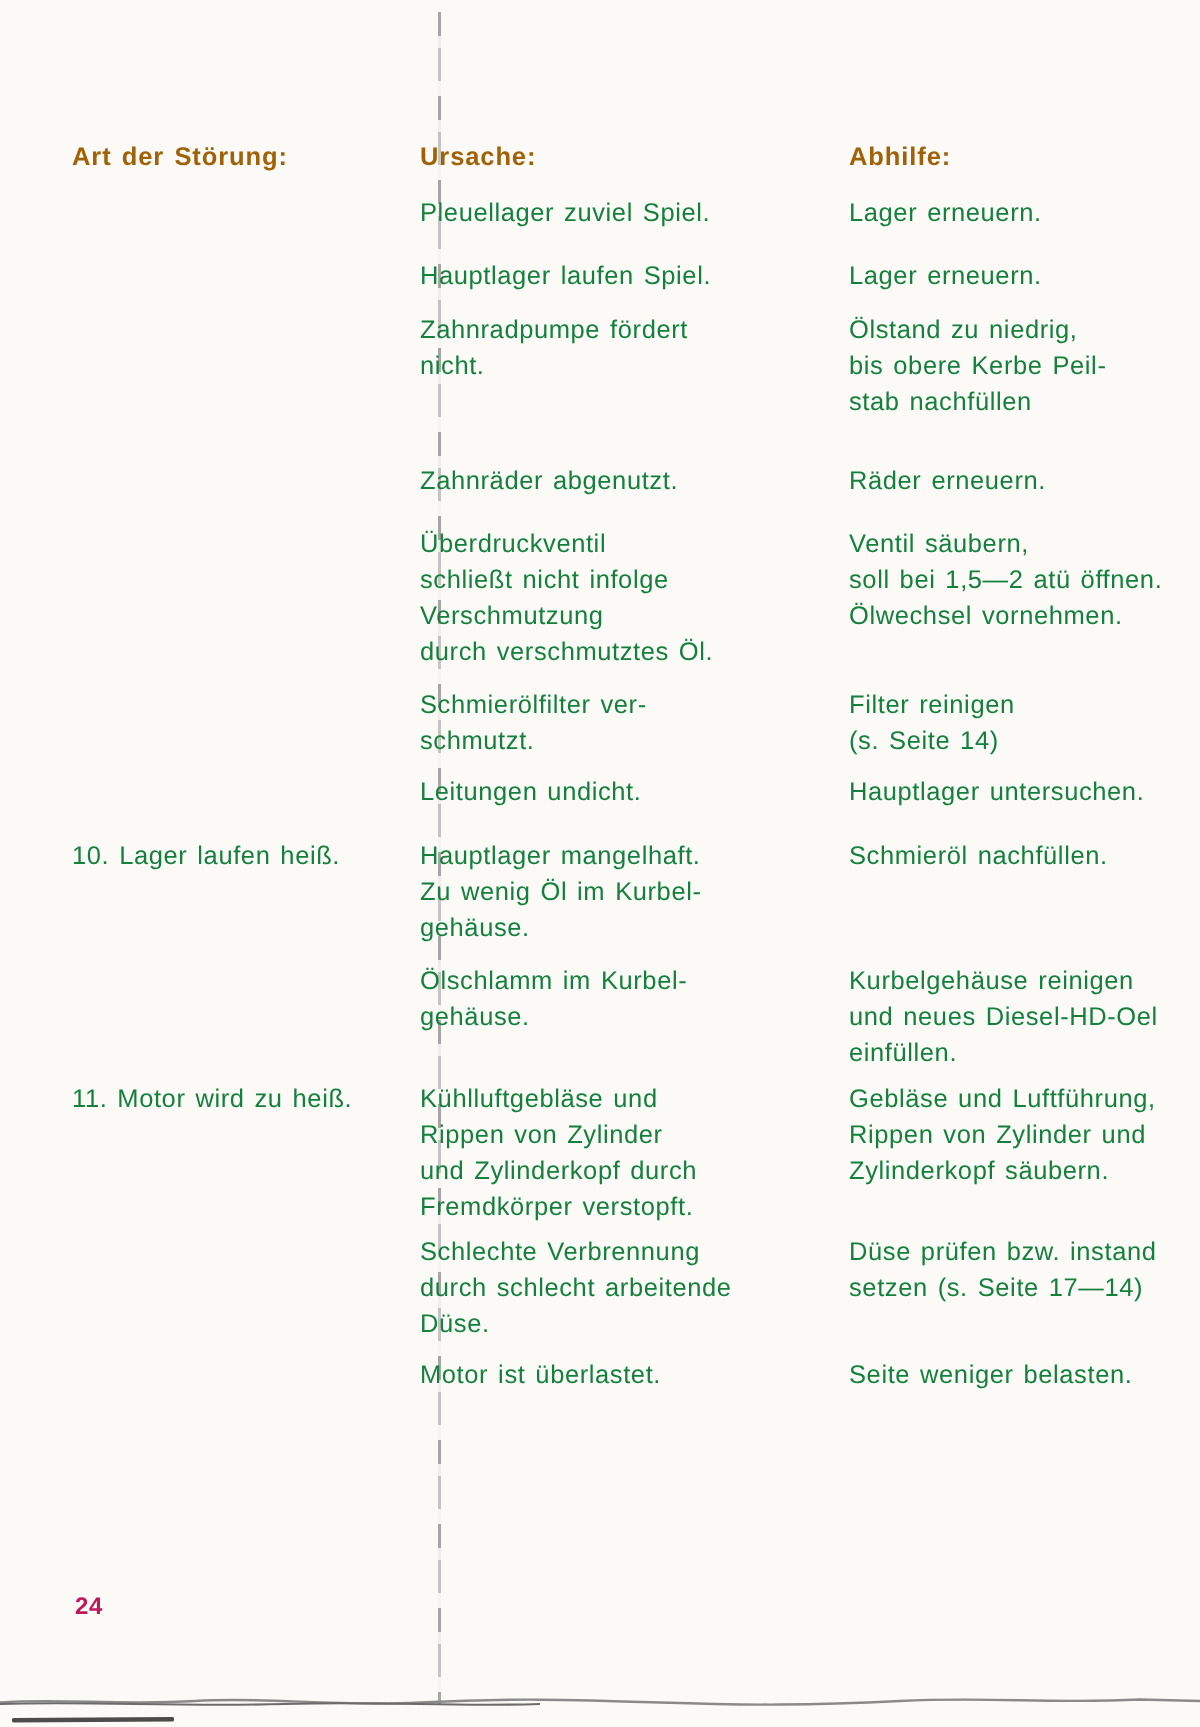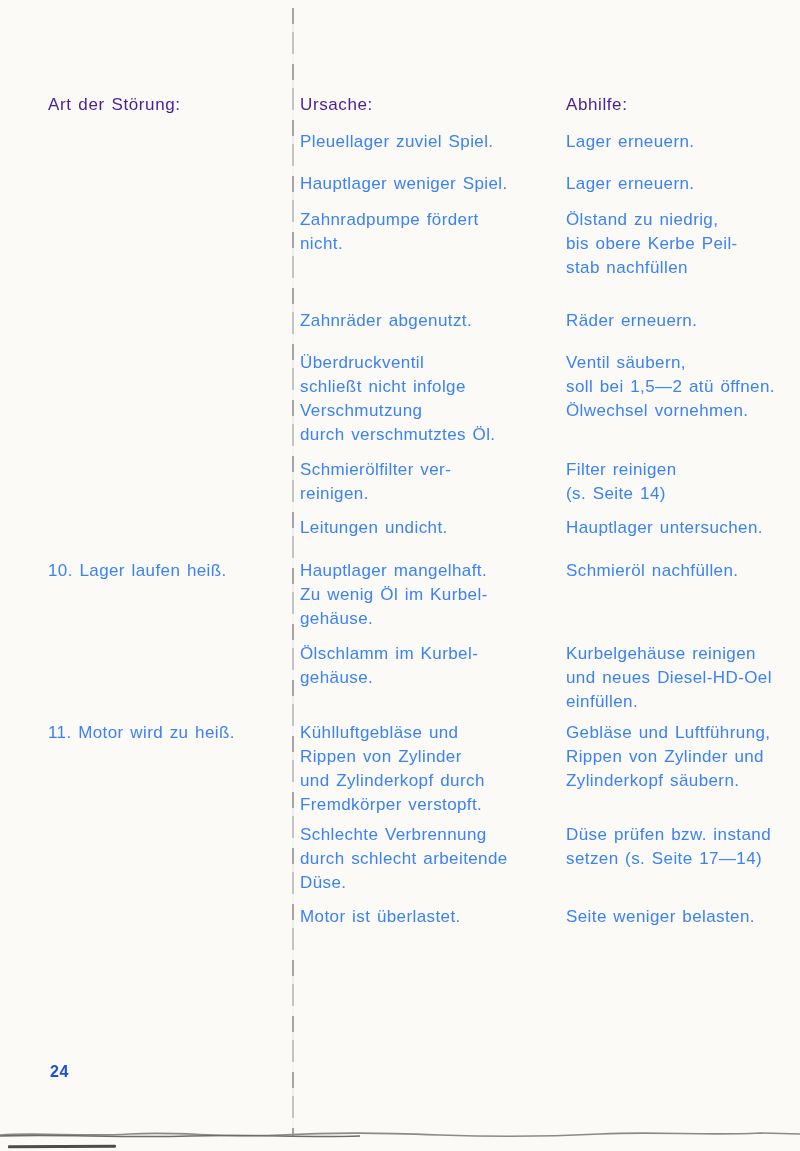--- a/index.html
+++ b/index.html
@@ -28,40 +28,40 @@
       rgba(130,130,130,0.10) 16px, rgba(130,130,130,0.10) 24px,
       rgba(130,130,130,0.45) 24px, rgba(130,130,130,0.45) 46px,
       rgba(130,130,130,0.05) 46px, rgba(130,130,130,0.05) 56px
     );
   }
   .row { position: absolute; left: 0; width: 800px; }
   .cell {
     position: absolute;
     font-size: 17px;
     line-height: 24px;
-    color: #3b82f6;
+    color: #15803d;
     letter-spacing: 0.4px;
     word-spacing: 1.5px;
     white-space: pre-line;
   }
   .col-fault  { left: 48px;  width: 236px; }
-  .col-cause  { left: 300px; width: 238px; }
+  .col-cause  { left: 280px; width: 238px; }
   .col-remedy { left: 566px; width: 252px; }
   .header-cell {
-    font-weight: normal;
-    color: #4c1d95;
+    font-weight: bold;
+    color: #a16207;
     letter-spacing: 0.6px;
   }
   .pagenum {
     position: absolute;
     left: 50px;
     top: 1063px;
     font-size: 16px;
     font-weight: bold;
-    color: #1d4ed8;
+    color: #be185d;
     letter-spacing: 0.5px;
   }
   .scan-wave {
     position: absolute;
     left: 0;
     top: 1126px;
     width: 800px;
     height: 16px;
   }
   .scan-strip {
@@ -89,21 +89,21 @@
   </div>
 
   <div class="row" style="top:130px">
     <div class="cell col-fault"></div>
     <div class="cell col-cause">Pleuellager zuviel Spiel.</div>
     <div class="cell col-remedy">Lager erneuern.</div>
   </div>
 
   <div class="row" style="top:172px">
     <div class="cell col-fault"></div>
-    <div class="cell col-cause">Hauptlager weniger Spiel.</div>
+    <div class="cell col-cause">Hauptlager laufen Spiel.</div>
     <div class="cell col-remedy">Lager erneuern.</div>
   </div>
 
   <div class="row" style="top:208px">
     <div class="cell col-fault"></div>
     <div class="cell col-cause">Zahnradpumpe fördert
 nicht.</div>
     <div class="cell col-remedy">Ölstand zu niedrig,
 bis obere Kerbe Peil-
 stab nachfüllen</div>
@@ -122,21 +122,21 @@
 Verschmutzung
 durch verschmutztes Öl.</div>
     <div class="cell col-remedy">Ventil säubern,
 soll bei 1,5—2 atü öffnen.
 Ölwechsel vornehmen.</div>
   </div>
 
   <div class="row" style="top:458px">
     <div class="cell col-fault"></div>
     <div class="cell col-cause">Schmierölfilter ver-
-reinigen.</div>
+schmutzt.</div>
     <div class="cell col-remedy">Filter reinigen
 (s. Seite 14)</div>
   </div>
 
   <div class="row" style="top:516px">
     <div class="cell col-fault"></div>
     <div class="cell col-cause">Leitungen undicht.</div>
     <div class="cell col-remedy">Hauptlager untersuchen.</div>
   </div>
 

